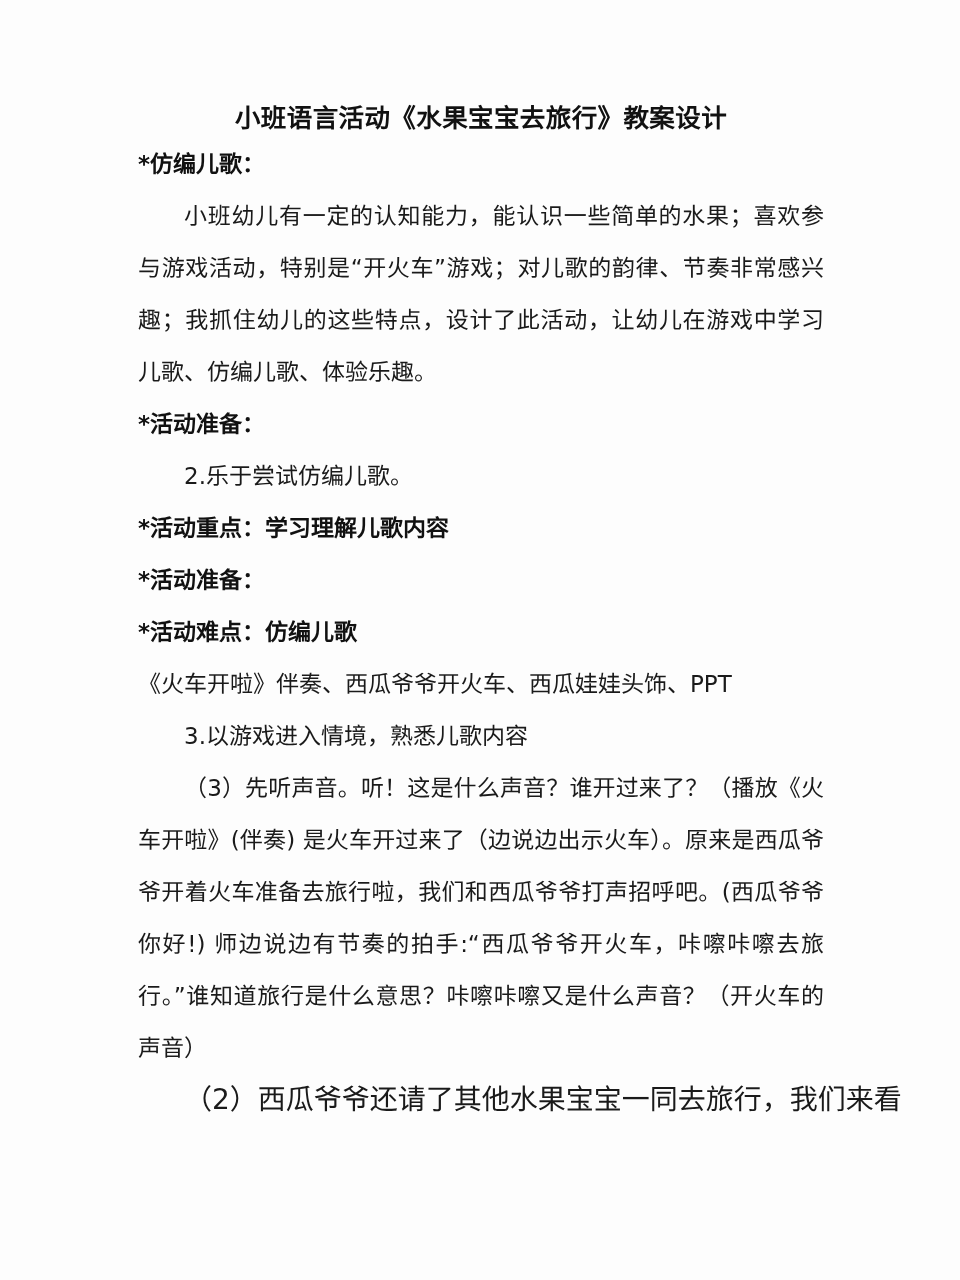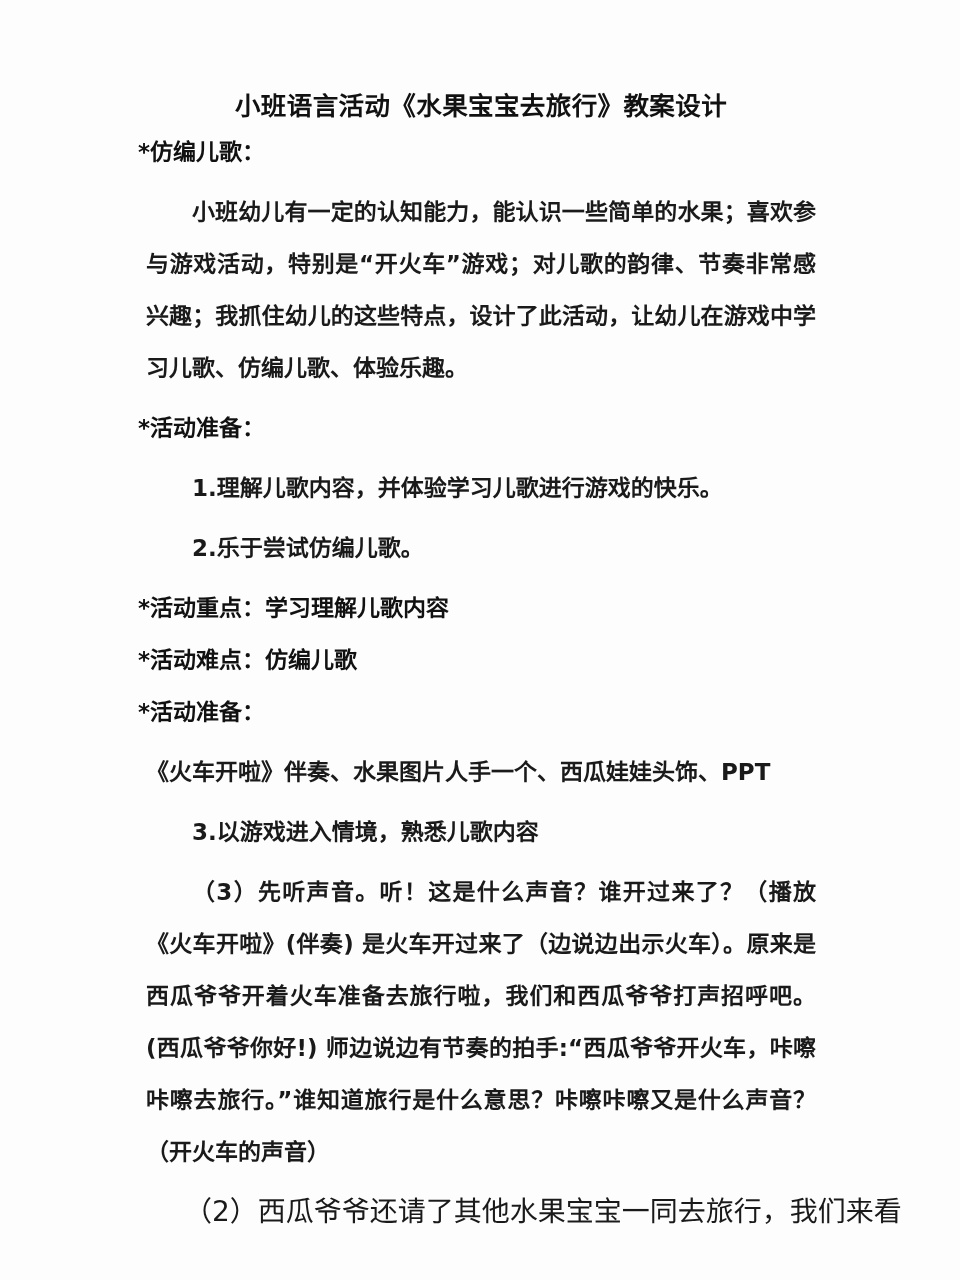--- a/index.html
+++ b/index.html
@@ -21,21 +21,21 @@
     width: 960px;
     height: 1280px;
     background: #fdfdfd;
     box-sizing: border-box;
     padding: 0;
   }
 
   #doc-body {
     position: absolute;
     left: 138px;
-    top: 4px;
+    top: 16px;
     width: 686px;
   }
 
   .doc-title {
     font-size: 25.5px;
     font-weight: 700;
     text-align: center;
     letter-spacing: 0.4px;
     margin: 0;
     padding-top: 82px;
@@ -53,23 +53,23 @@
     color: #111111;
     white-space: nowrap;
   }
 
   .section-head .head-value {
     font-weight: 700;
   }
 
   .para {
     font-size: 23px;
-    font-weight: 700;
+    font-weight: 400;
     line-height: 52px;
-    margin: 8px;
+    margin: 0;
     color: #1a1a1a;
     text-align: justify;
     text-justify: inter-character;
     text-align-last: left;
     word-break: break-all;
   }
 
   .para.indent {
     text-indent: 46px;
   }
@@ -96,35 +96,34 @@
   <div id="doc-body">
 
     <h1 class="doc-title">小班语言活动《水果宝宝去旅行》教案设计</h1>
 
     <p class="section-head">*仿编儿歌：</p>
 
     <p class="para indent">小班幼儿有一定的认知能力，能认识一些简单的水果；喜欢参与游戏活动，特别是“开火车”游戏；对儿歌的韵律、节奏非常感兴趣；我抓住幼儿的这些特点，设计了此活动，让幼儿在游戏中学习儿歌、仿编儿歌、体验乐趣。</p>
 
     <p class="section-head">*活动准备：</p>
 
-    <p class="para hang">1.理解儿歌内容，并体验学习儿歌进行游戏的快乐。</p>
 
     <p class="para hang">2.乐于尝试仿编儿歌。</p>
 
     <p class="section-head">
       <span>*活动重点：</span><span class="head-value">学习理解儿歌内容</span>
     </p>
 
+    <p class="section-head">*活动准备：</p>
+
     <p class="section-head">
       <span>*活动难点：</span><span class="head-value">仿编儿歌</span>
     </p>
 
-    <p class="section-head">*活动准备：</p>
-
-    <p class="para">《火车开啦》伴奏、水果图片人手一个、西瓜娃娃头饰、PPT</p>
+    <p class="para">《火车开啦》伴奏、西瓜爷爷开火车、西瓜娃娃头饰、PPT</p>
 
 
     <p class="para hang">3.以游戏进入情境，熟悉儿歌内容</p>
 
     <p class="para indent">（3）先听声音。听！这是什么声音？谁开过来了？（播放《火车开啦》(伴奏) 是火车开过来了（边说边出示火车）。原来是西瓜爷爷开着火车准备去旅行啦，我们和西瓜爷爷打声招呼吧。(西瓜爷爷你好!) 师边说边有节奏的拍手:“西瓜爷爷开火车，咔嚓咔嚓去旅行。”谁知道旅行是什么意思？咔嚓咔嚓又是什么声音？（开火车的声音）</p>
 
     <p class="tail-line">（2）西瓜爷爷还请了其他水果宝宝一同去旅行，我们来看</p>
 
   </div>
 </div>

